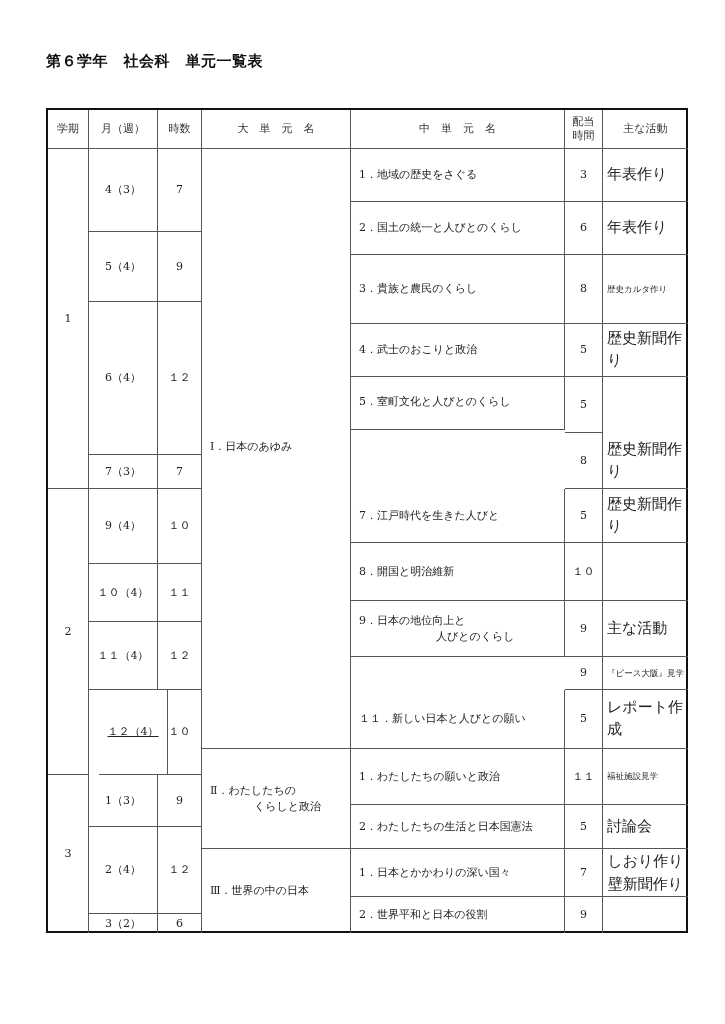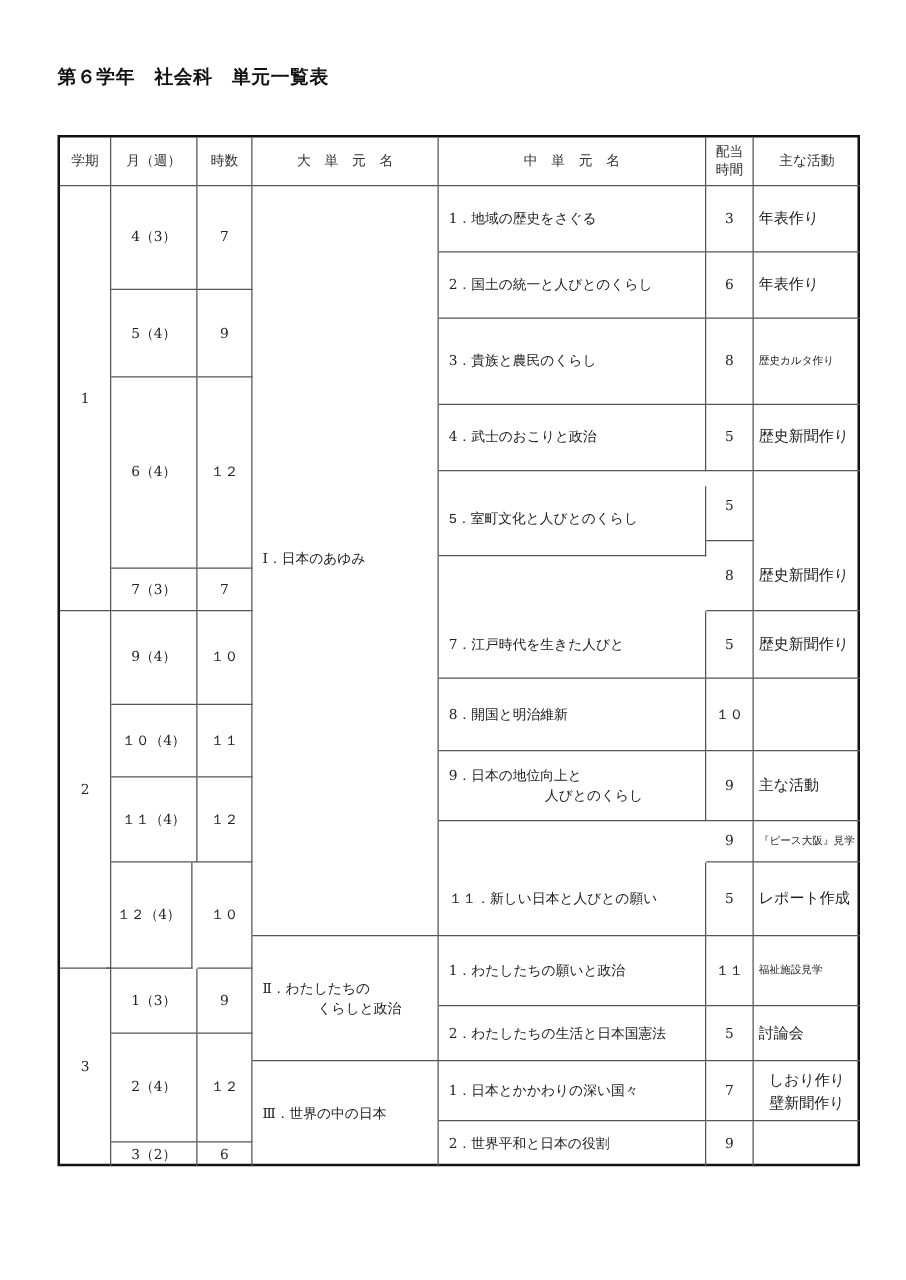--- a/index.html
+++ b/index.html
@@ -7,21 +7,21 @@
          font-family: "DejaVu Serif", "Liberation Serif", serif; color: #222; }
   .title { position: absolute; left: 46px; top: 52px; font-family: "DejaVu Sans", "Liberation Sans", sans-serif;
            font-size: 15px; font-weight: bold; color: #111; letter-spacing: 0.5px; white-space: pre; }
   .table { position: absolute; left: 46px; top: 83px; width: 642px; height: 825px;
            border: 2px solid #111; box-sizing: border-box; margin-top: 25px; }
   .cell { position: absolute; box-sizing: border-box; border-right: 1px solid #555; border-bottom: 1px solid #555;
           display: flex; align-items: center; font-size: 11px; line-height: 1.45; }
   .c { justify-content: center; text-align: center; }
   .l { justify-content: flex-start; padding-left: 8px; }
   .hdr { font-size: 11px; color: #333; }
-  .small { font-size: 12px; }
+  .small { font-size: 15px; }
   .tiny { font-size: 8.5px; }
   .last-col { border-right: none; }
   .last-row { border-bottom: none; }
   .ml { white-space: pre; }
 </style>
 </head>
 <body>
 
 <div class="title">第６学年　社会科　単元一覧表</div>
 
@@ -54,21 +54,21 @@
 
   <div class="cell c" style="left:41px;top:379px;width:69px;height:75px;">9（4）</div>
   <div class="cell c" style="left:110px;top:379px;width:44px;height:75px;">１０</div>
 
   <div class="cell c" style="left:41px;top:454px;width:69px;height:58px;">１０（4）</div>
   <div class="cell c" style="left:110px;top:454px;width:44px;height:58px;">１１</div>
 
   <div class="cell c" style="left:41px;top:512px;width:69px;height:68px;">１１（4）</div>
   <div class="cell c" style="left:110px;top:512px;width:44px;height:68px;">１２</div>
 
-  <div class="cell c" style="left:37px;top:580px;width:69px;height:85px;">１２（4）</div>
+  <div class="cell c" style="left:51px;top:580px;width:69px;height:85px;text-decoration:underline;">１２（4）</div>
   <div class="cell c" style="left:110px;top:580px;width:44px;height:85px;">１０</div>
 
   <div class="cell c" style="left:41px;top:665px;width:69px;height:52px;">1（3）</div>
   <div class="cell c" style="left:110px;top:665px;width:44px;height:52px;">9</div>
 
   <div class="cell c" style="left:41px;top:717px;width:69px;height:87px;">2（4）</div>
   <div class="cell c" style="left:110px;top:717px;width:44px;height:87px;">１２</div>
 
   <div class="cell c last-row" style="left:41px;top:804px;width:69px;height:19px;">3（2）</div>
   <div class="cell c last-row" style="left:110px;top:804px;width:44px;height:19px;">6</div>
@@ -87,21 +87,21 @@
   <div class="cell l last-col small" style="left:555px;top:92px;width:85px;height:53px;padding-left:4px;">年表作り</div>
 
   <div class="cell l" style="left:303px;top:145px;width:214px;height:69px;">3．貴族と農民のくらし</div>
   <div class="cell c" style="left:517px;top:145px;width:38px;height:69px;">8</div>
   <div class="cell l last-col tiny" style="left:555px;top:145px;width:85px;height:69px;padding-left:4px;">歴史カルタ作り</div>
 
   <div class="cell l" style="left:303px;top:214px;width:214px;height:53px;">4．武士のおこりと政治</div>
   <div class="cell c" style="left:517px;top:214px;width:38px;height:53px;">5</div>
   <div class="cell l last-col small" style="left:555px;top:214px;width:85px;height:53px;padding-left:4px;">歴史新聞作り</div>
 
-  <div class="cell l" style="left:303px;top:279px;width:214px;height:56px;font-family:Liberation Mono, monospace;">5．室町文化と人びとのくらし</div>
+  <div class="cell l" style="left:303px;top:264px;width:214px;height:56px;">5．室町文化と人びとのくらし</div>
   <div class="cell c" style="left:517px;top:267px;width:38px;height:56px;">5</div>
 
   <div class="cell c" style="left:517px;top:323px;width:38px;height:56px;">8</div>
   <div class="cell l last-col small" style="left:555px;top:323px;width:85px;height:56px;padding-left:4px;">歴史新聞作り</div>
 
   <div class="cell l" style="left:303px;top:379px;width:214px;height:54px;">7．江戸時代を生きた人びと</div>
   <div class="cell c" style="left:517px;top:379px;width:38px;height:54px;">5</div>
   <div class="cell l last-col small" style="left:555px;top:379px;width:85px;height:54px;padding-left:4px;">歴史新聞作り</div>
 
   <div class="cell l" style="left:303px;top:433px;width:214px;height:58px;">8．開国と明治維新</div>

